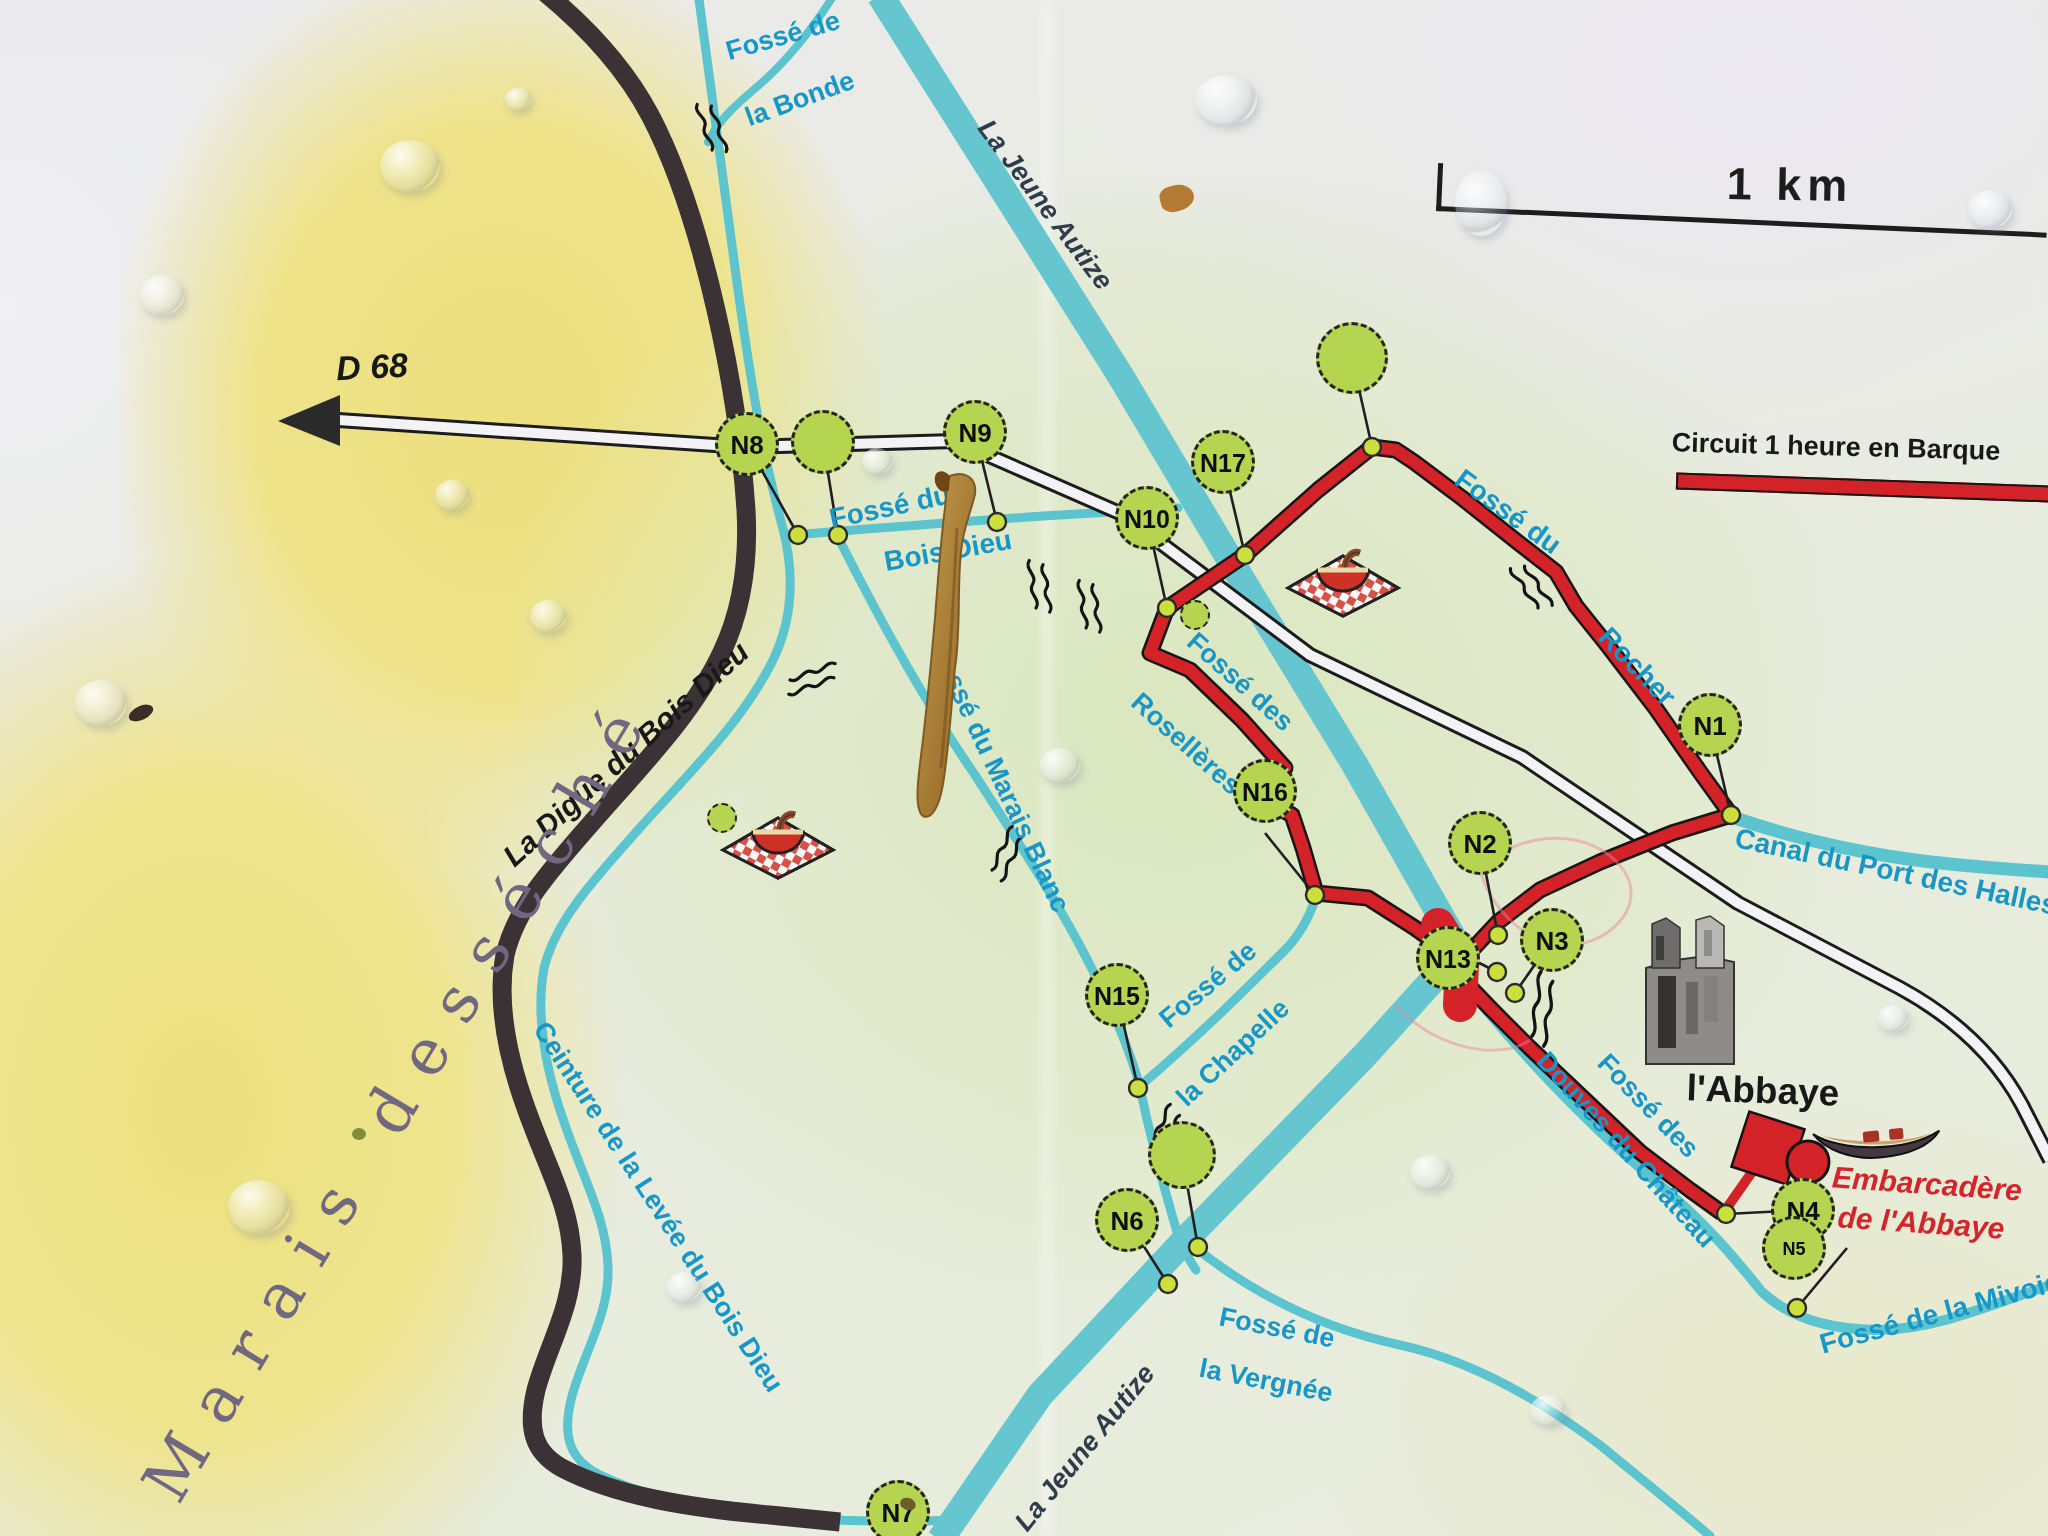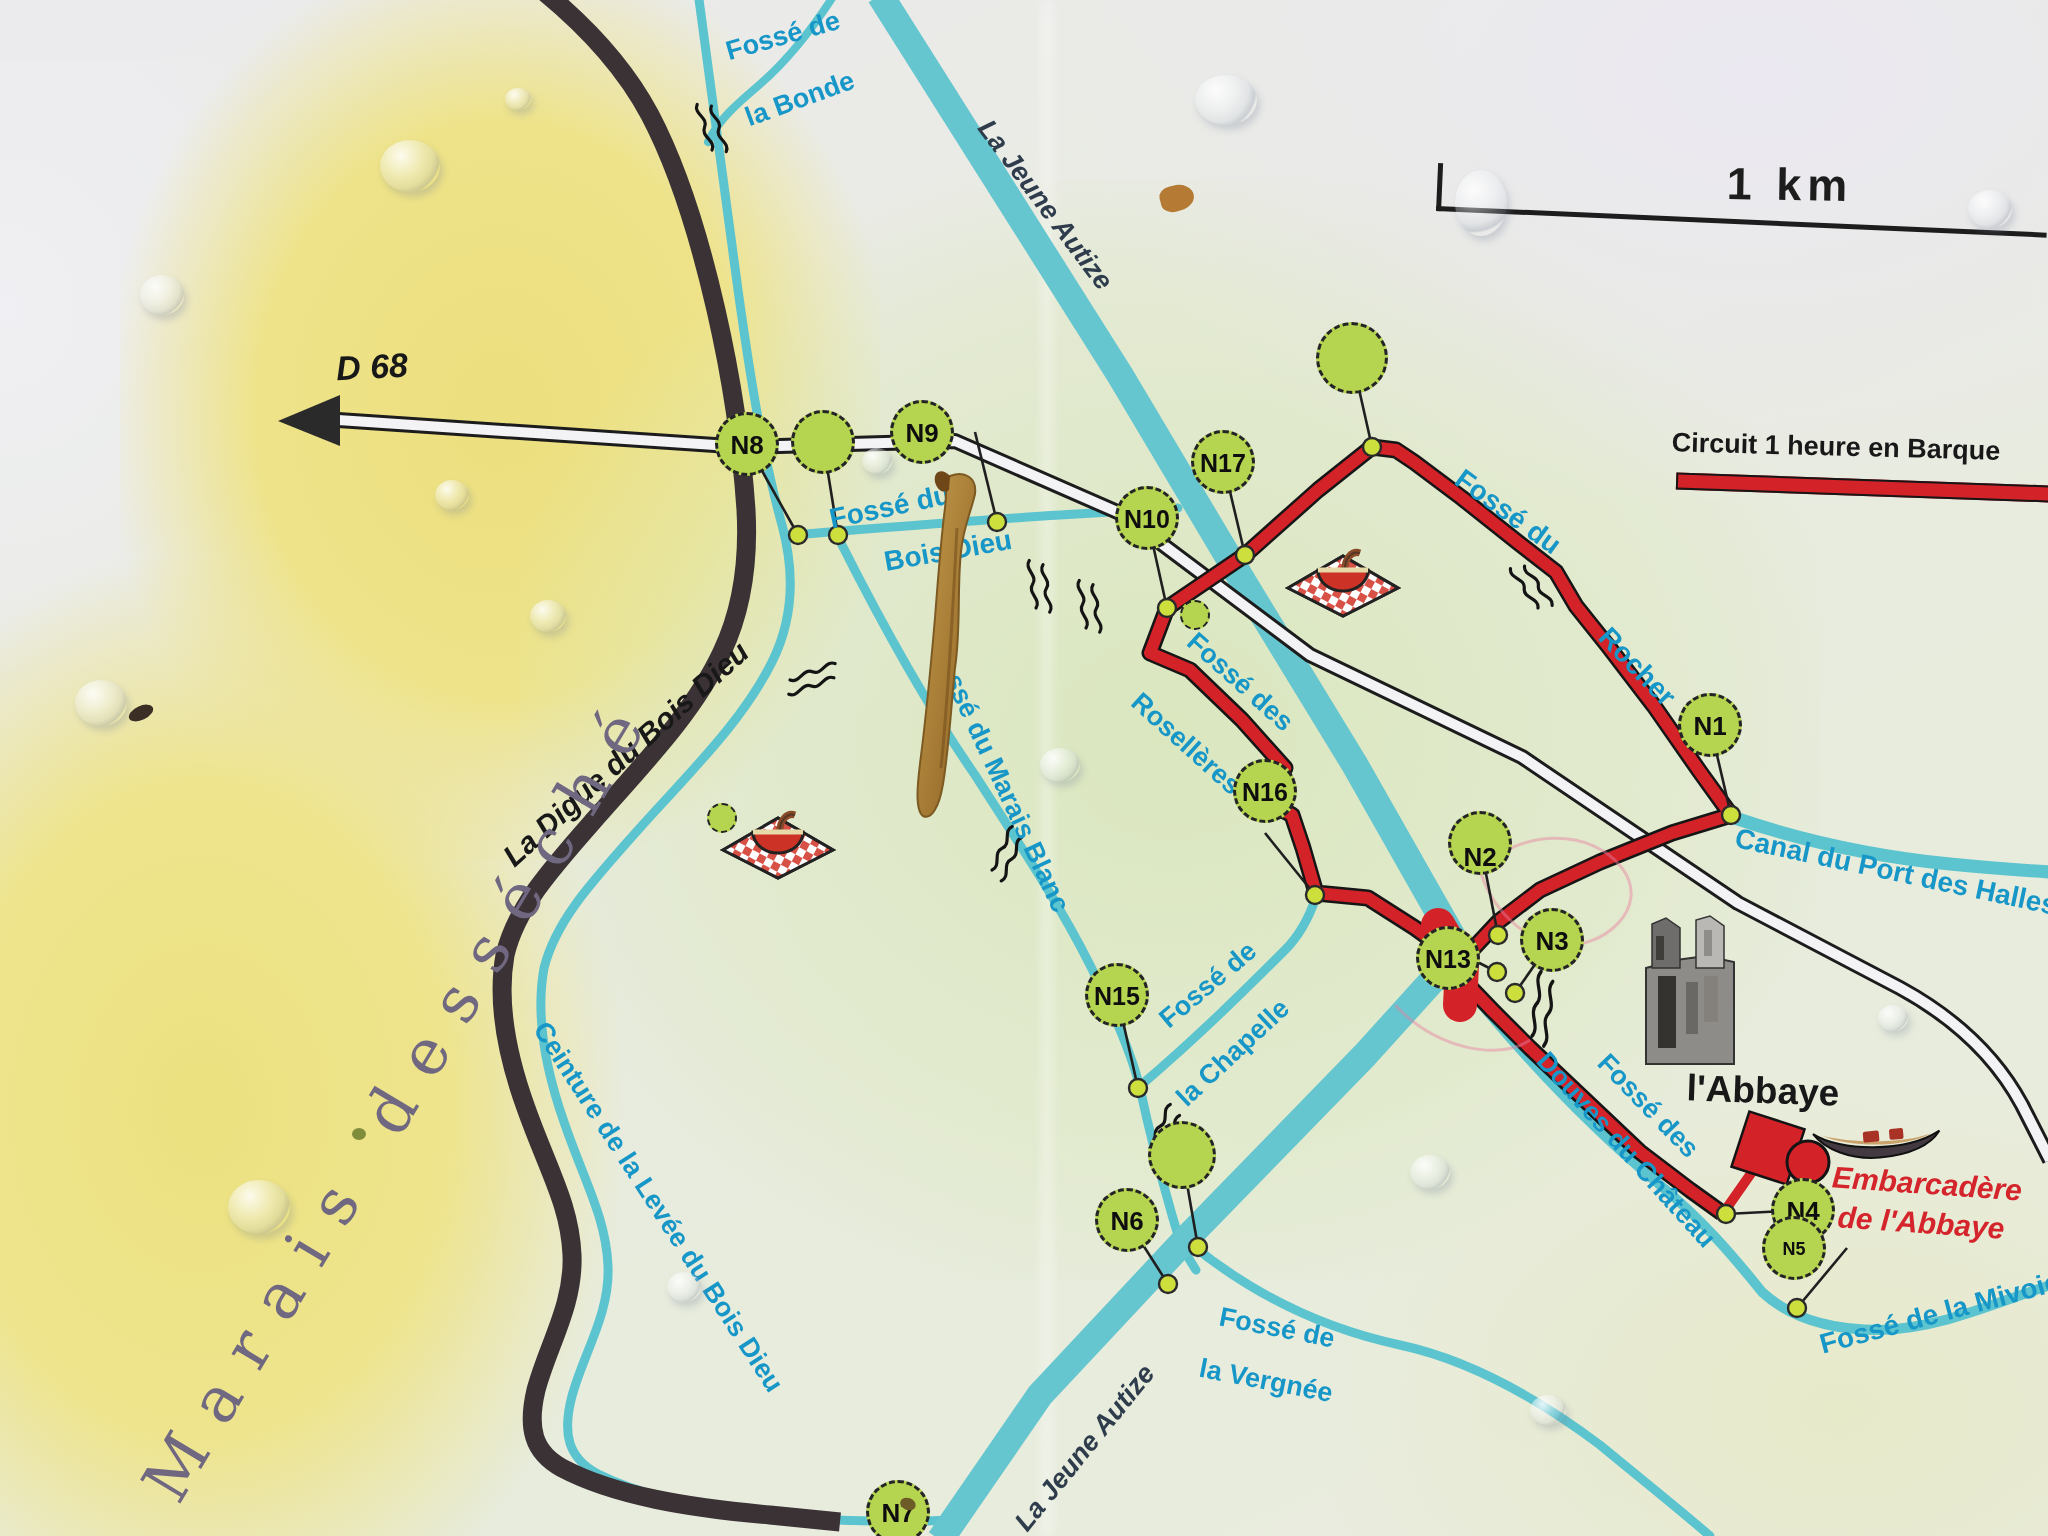--- a/index.html
+++ b/index.html
@@ -226,36 +226,36 @@
   <div class="legendbar"></div>
   <div class="scalebar">
     <div class="tick"></div>
     <div class="line"></div>
   </div>
   <div class="lbl" style="left:1790px;top:185px;font-size:45px;font-weight:600;color:#1d1d1d;letter-spacing:6px;transform:translate(-50%,-50%) rotate(1deg);">1 km</div>
 
   <div class="node" style="left:715px;top:412px;width:64px;height:64px;font-size:26px;">
       <span>N8</span>
     </div>
-  <div class="node" style="left:890px;top:400px;width:64px;height:64px;font-size:26px;">
+  <div class="node" style="left:943px;top:400px;width:64px;height:64px;font-size:26px;">
       <span>N9</span>
     </div>
   <div class="node" style="left:1115px;top:486px;width:64px;height:64px;font-size:25px;">
       <span>N10</span>
     </div>
   <div class="node" style="left:1191px;top:430px;width:64px;height:64px;font-size:25px;">
       <span>N17</span>
     </div>
   <div class="node" style="left:1233px;top:759px;width:64px;height:64px;font-size:25px;">
       <span>N16</span>
     </div>
   <div class="node" style="left:1085px;top:963px;width:64px;height:64px;font-size:25px;">
       <span>N15</span>
     </div>
-  <div class="node" style="left:1448px;top:811px;width:64px;height:64px;font-size:26px;align-items:flex-end;">
+  <div class="node" style="left:1448px;top:811px;width:64px;height:64px;font-size:26px;">
       <span>N2</span>
     </div>
   <div class="node" style="left:1416px;top:926px;width:64px;height:64px;font-size:25px;">
       <span>N13</span>
     </div>
   <div class="node" style="left:1520px;top:908px;width:64px;height:64px;font-size:26px;">
       <span>N3</span>
     </div>
   <div class="node" style="left:1678px;top:693px;width:64px;height:64px;font-size:26px;">
       <span>N1</span>

